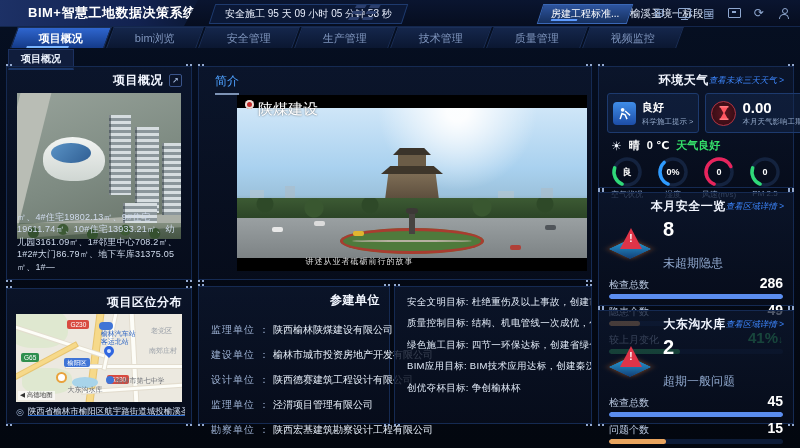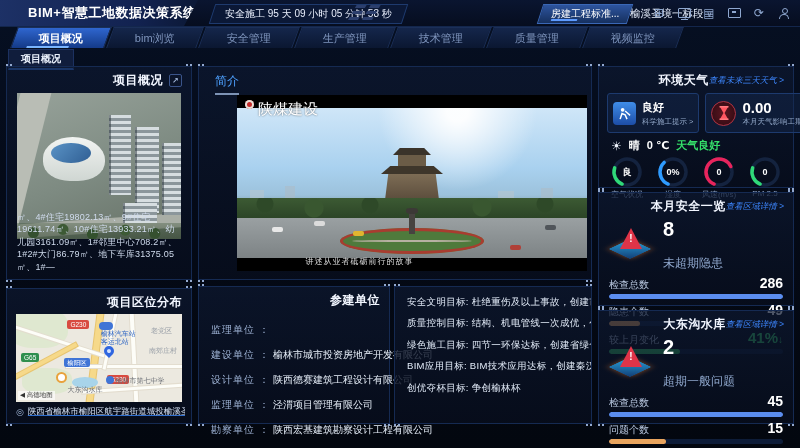--- a/index.html
+++ b/index.html
@@ -280,20 +280,21 @@
     </div>
   </div>
 
   <div class="panel" style="left:198px;top:286px;width:192px;height:138px;">
     <div class="phead">
         <span class="ptitle">参建单位</span>
       </div>
     <div class="prow">
         <span class="lb">监理单位</span>
         <span class="sep">：</span>
+        <span class="vl">陕西榆林陕煤建设有限公司</span>
       </div>
     <div class="prow">
         <span class="lb">建设单位</span>
         <span class="sep">：</span>
         <span class="vl">榆林市城市投资房地产开发有限公司</span>
       </div>
     <div class="prow">
         <span class="lb">设计单位</span>
         <span class="sep">：</span>
         <span class="vl">陕西德赛建筑工程设计有限公司</span>

